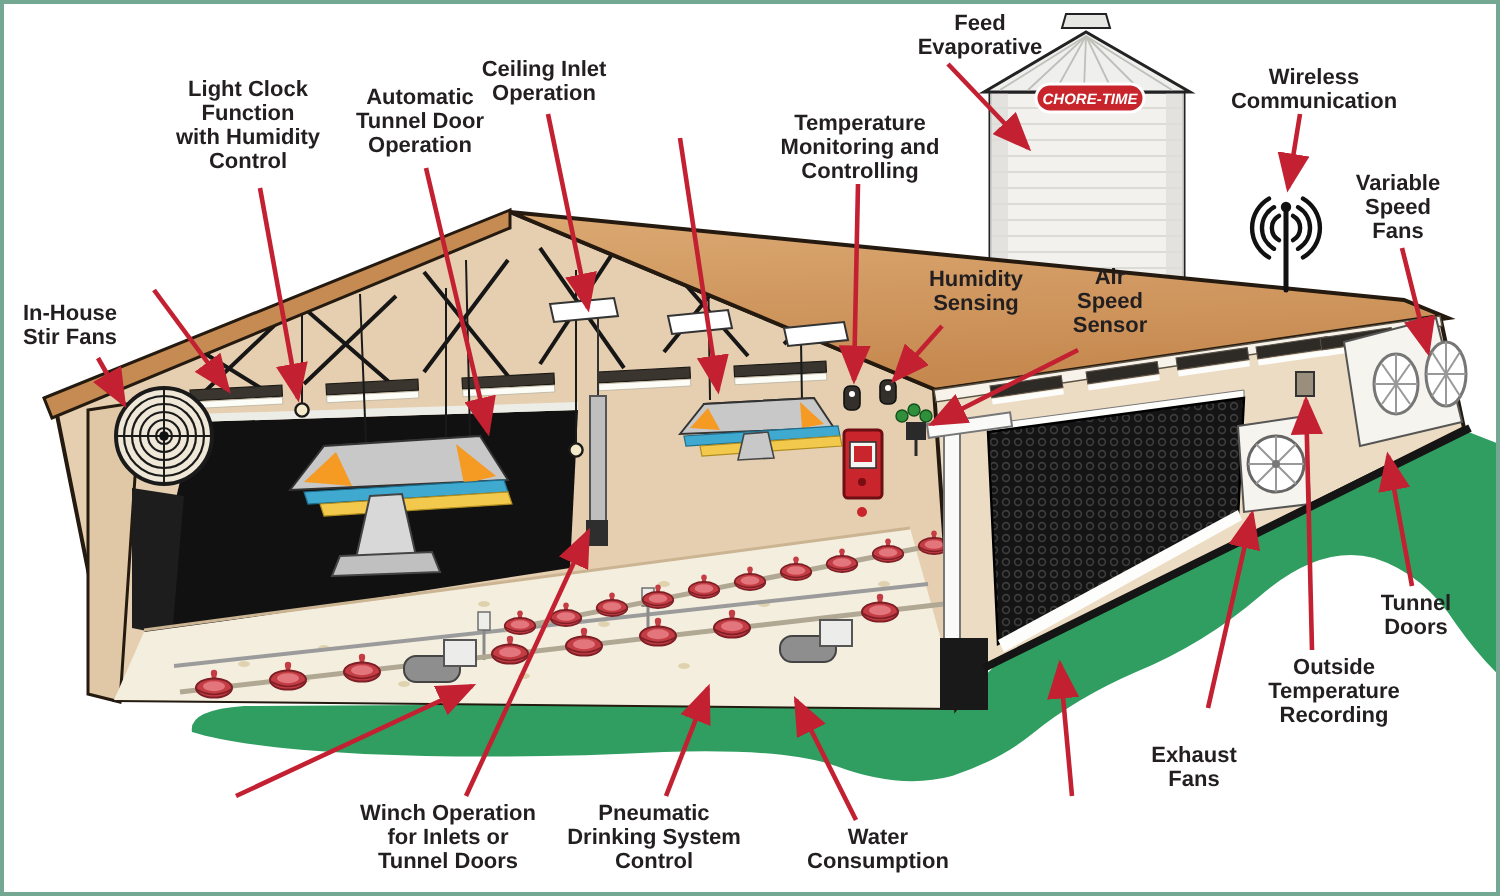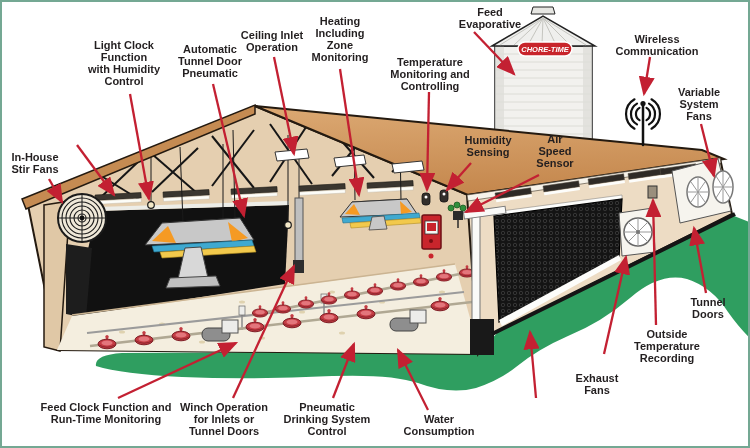--- a/index.html
+++ b/index.html
@@ -354,55 +354,49 @@
     <line x1="116" y1="396" x2="234" y2="341" marker-end="url(#ah)"></line>
   </g>
 </svg>
 
 <div class="label" style="left:122px;top:37px">Light Clock
 Function
 with Humidity
 Control</div>
 <div class="label" style="left:208px;top:41px">Automatic
 Tunnel Door
-Pneumatic</div>
+Operation</div>
 <div class="label" style="left:270px;top:27px">Ceiling Inlet
 Operation</div>
-<div class="label" style="left:338px;top:13px">Heating
-Including
-Zone
-Monitoring</div>
 <div class="label" style="left:488px;top:4px">Feed
 Evaporative</div>
 <div class="label" style="left:655px;top:31px">Wireless
 Communication</div>
 <div class="label" style="left:428px;top:54px">Temperature
 Monitoring and
 Controlling</div>
 <div class="label" style="left:486px;top:132px">Humidity
 Sensing</div>
 <div class="label" style="left:553px;top:131px">Air
 Speed
 Sensor</div>
 <div class="label" style="left:697px;top:84px">Variable
-System
+Speed
 Fans</div>
 <div class="label" style="left:33px;top:149px">In-House
 Stir Fans</div>
 <div class="label" style="left:706px;top:294px">Tunnel
 Doors</div>
 <div class="label" style="left:665px;top:326px">Outside
 Temperature
 Recording</div>
 <div class="label" style="left:595px;top:370px">Exhaust
 Fans</div>
 <div class="label" style="left:437px;top:411px">Water
 Consumption</div>
 <div class="label" style="left:325px;top:399px">Pneumatic
 Drinking System
 Control</div>
 <div class="label" style="left:222px;top:399px">Winch Operation
 for Inlets or
 Tunnel Doors</div>
-<div class="label" style="left:104px;top:399px">Feed Clock Function and
-Run-Time Monitoring</div>
 
 </div>
 
 </body></html>

